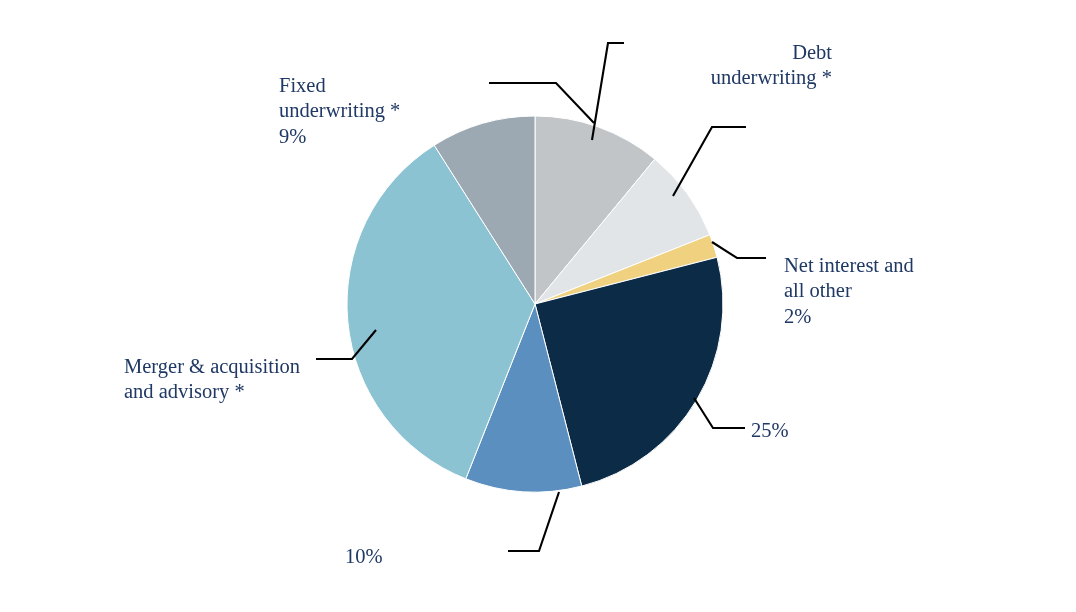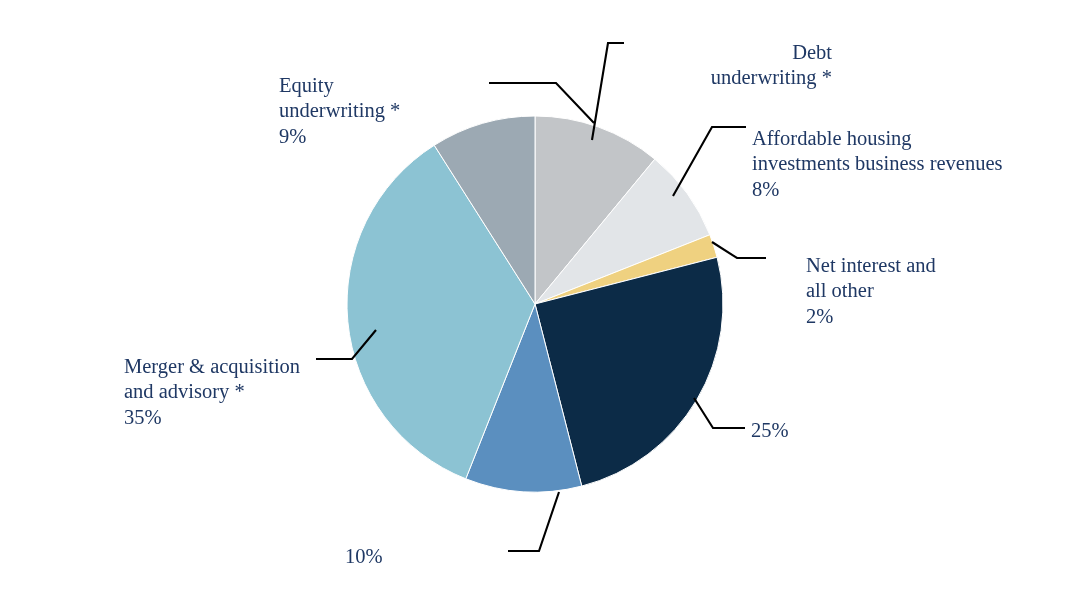--- a/index.html
+++ b/index.html
@@ -30,21 +30,21 @@
     line-height: 25.5px;
     white-space: pre-line;
   }
   .label .pct {
     display: block;
   }
   
   #label-equity-underwriting { left: 279px; top: 47px; width: 210px; }
   #label-debt-underwriting   { left: 632px; top: 14px; width: 200px; text-align: right; }
   #label-affordable-housing  { left: 752px; top: 100px; width: 275px; }
-  #label-net-interest        { left: 806px; top: 227px; width: 180px; }
+  #label-net-interest        { left: 784px; top: 227px; width: 180px; }
   #label-fixed-income        { left: 751px; top: 392px; width: 215px; }
   #label-equity-brokerage    { left: 345px; top: 518px; width: 210px; }
   #label-merger-acquisition  { left: 124px; top: 328px; width: 215px; }
 </style>
 </head>
 <body>
 
 <div id="page">
 
   <svg id="chart-svg" viewBox="0 0 1076 612">
@@ -62,49 +62,43 @@
       <polyline points="624,43 608,43 592,140"></polyline>
       <polyline points="746,127 712,127 673,196"></polyline>
       <polyline points="766,258 737,258 712,242"></polyline>
       <polyline points="745,428 713,428 694,398"></polyline>
       <polyline points="508,551 539,551 559,492"></polyline>
       <polyline points="316,359 352,359 376,330"></polyline>
     </g>
   </svg>
 
   <div class="label" id="label-equity-underwriting">
-    <span>Equity
+    <span>Fixed
 underwriting *</span>
     <span class="pct">9%</span>
   </div>
 
   <div class="label" id="label-debt-underwriting">
     <span>Debt
 underwriting *</span>
   </div>
 
-  <div class="label" id="label-affordable-housing">
-    <span>Affordable housing
-investments business revenues</span>
-    <span class="pct">8%</span>
-  </div>
 
   <div class="label" id="label-net-interest">
     <span>Net interest and
 all other</span>
     <span class="pct">2%</span>
   </div>
 
   <div class="label" id="label-fixed-income">
     <span class="pct">25%</span>
   </div>
 
   <div class="label" id="label-equity-brokerage">
     <span class="pct">10%</span>
   </div>
 
   <div class="label" id="label-merger-acquisition">
     <span>Merger &amp; acquisition
 and advisory *</span>
-    <span class="pct">35%</span>
   </div>
 
 </div>
 
 </body></html>

